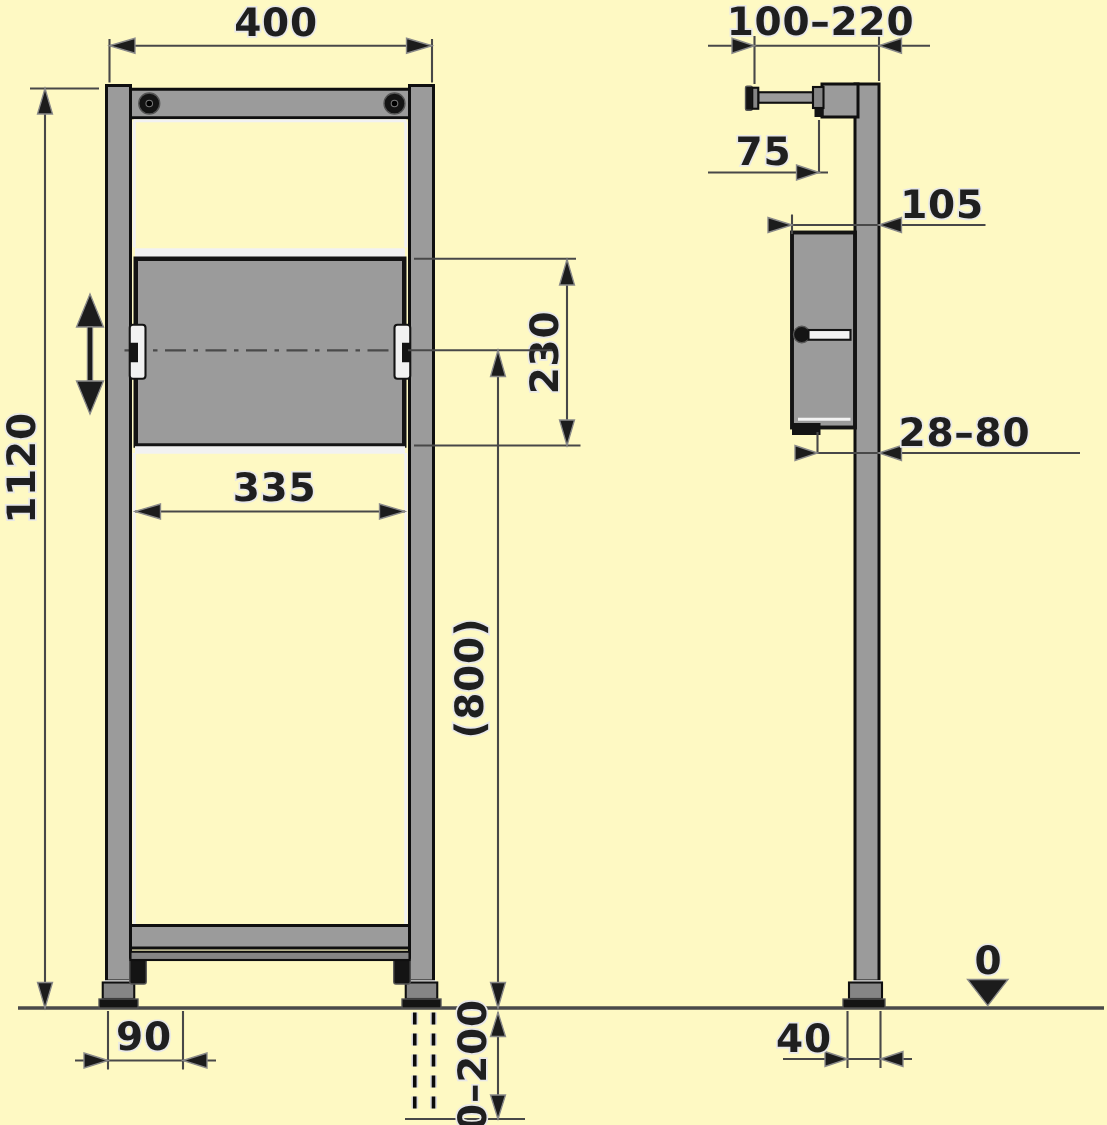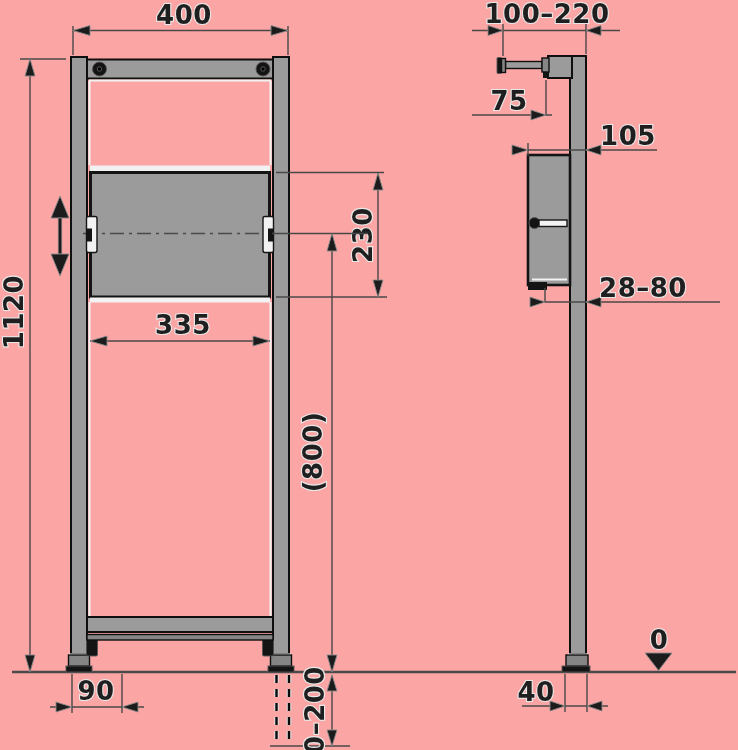--- a/index.html
+++ b/index.html
@@ -1,16 +1,16 @@
 <!DOCTYPE html>
 <html><head>
 <meta charset="utf-8">
 <style>
   html,body{margin:0;padding:0;background:#000;}
-  .canvas{position:relative;width:738px;height:750px;background:#fca5a5;overflow:hidden;}
+  .canvas{position:relative;width:738px;height:750px;background:#fef9c3;overflow:hidden;}
   svg{display:block;}
   .ln{stroke:#484848;stroke-width:1.4;fill:none;}
   .ln2{stroke:#4a4a4a;stroke-width:2.4;fill:none;}
   .arr{fill:#1c1c1c;stroke:#8a8a8a;stroke-width:0.9;}
   .metal{fill:#9b9b9b;stroke:#0f0f0f;stroke-width:2;}
   .metal-thin{fill:#9b9b9b;stroke:#0f0f0f;stroke-width:1.4;}
   .metal-dark{fill:#858585;stroke:#0f0f0f;stroke-width:1.4;}
   .blackpart{fill:#141414;stroke:#555;stroke-width:0.9;}
   .white-ln{stroke:#f2f2f2;stroke-width:2;fill:none;}
   .white-part{fill:#f2f2f2;stroke:#141414;stroke-width:1.4;}

